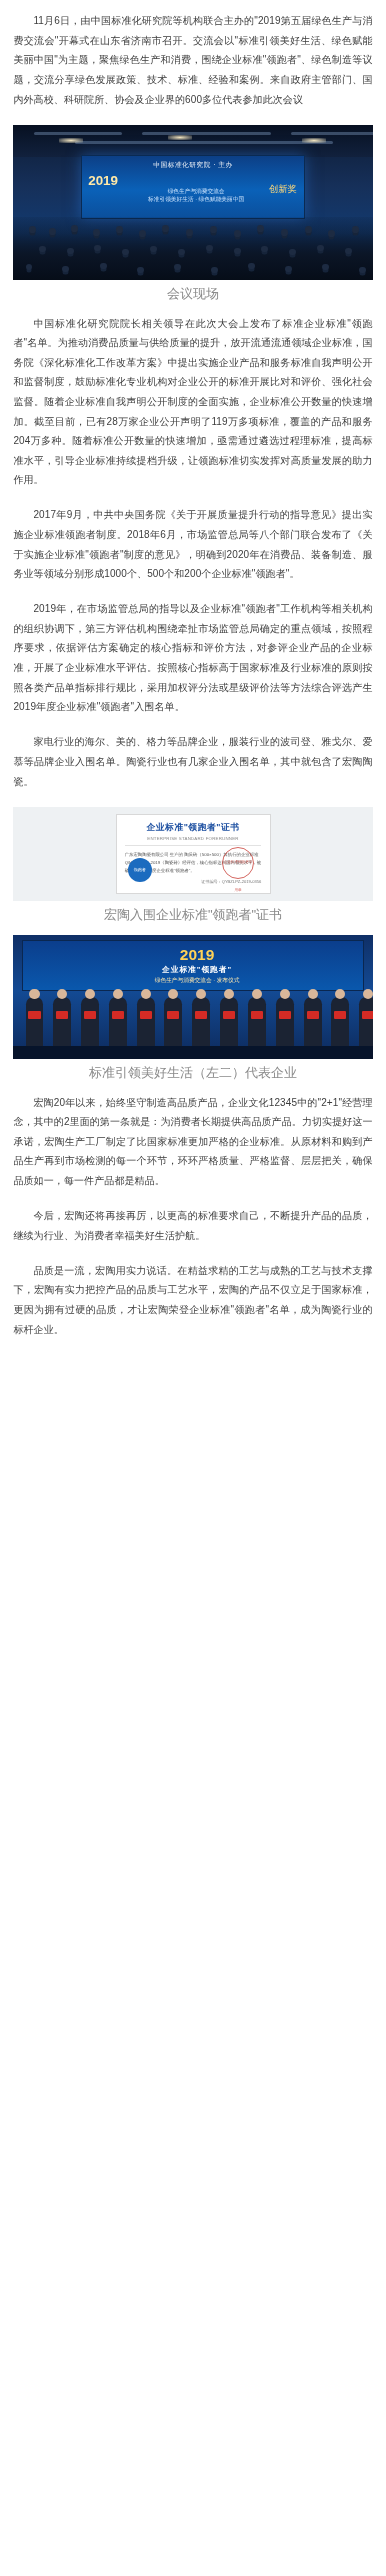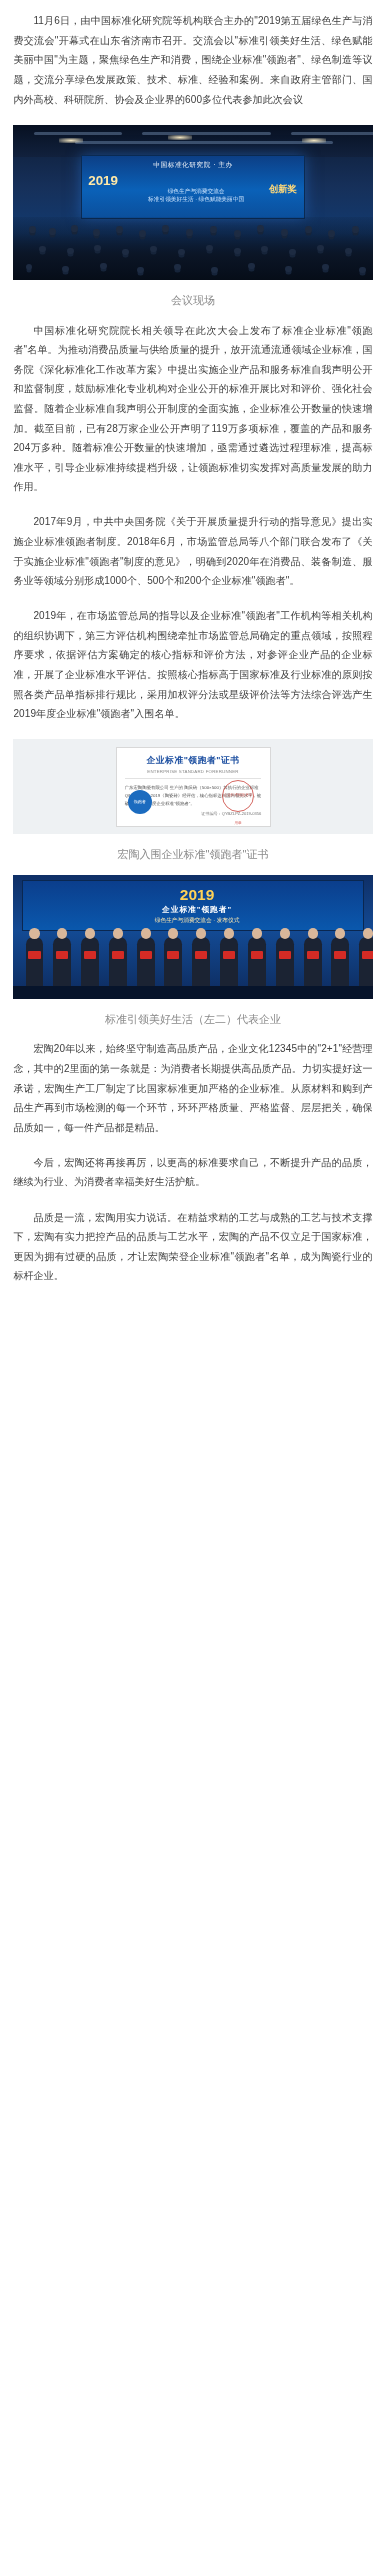--- a/index.html
+++ b/index.html
@@ -29,24 +29,24 @@
     text-align: justify;
     text-indent: 2em;
     color: #3d3d3d;
     letter-spacing: 0.1px;
   }
   .figure {
     margin: 2.1px 0 13.4px 0;
     text-align: center;
   }
   .caption {
-    font-size: 11px;
+    font-size: 13px;
     color: #8a8a8a;
     text-align: center;
-    margin-top: 14px;
+    margin-top: 7px;
     line-height: 13.4px;
   }
 
   
   .photo {
     position: relative;
     width: 100%;
     overflow: hidden;
   }
   .hall {
@@ -96,21 +96,21 @@
     color: #cfe6ff;
     font-size: 5.7px;
     margin-left: 6.2px;
   }
   .hall .stage .rightlabel {
     position: absolute;
     right: 7.2px;
     top: 27px;
     color: #ffd97a;
     font-size: 9.3px;
-    font-weight: bold;
+    font-weight: normal;
   }
   .hall .lamp {
     position: absolute;
     width: 24px; height: 5.2px;
     background: radial-gradient(ellipse at center, rgba(255,240,200,.95), rgba(255,240,200,0));
   }
   .hall .crowd {
     position: absolute;
     left: 0; right: 0; bottom: 0;
     height: 63px;
@@ -325,20 +325,21 @@
           <div class="head" style="left:309px; top:47px;"></div>
           <div class="head" style="left:346px; top:50px;"></div>
         </div>
       </div>
       <div class="caption">会议现场</div>
     </div>
 
     <p class="para">中国标准化研究院院长相关领导在此次大会上发布了标准企业标准"领跑者"名单。为推动消费品质量与供给质量的提升，放开流通流通领域企业标准，国务院《深化标准化工作改革方案》中提出实施企业产品和服务标准自我声明公开和监督制度，鼓励标准化专业机构对企业公开的标准开展比对和评价、强化社会监督。随着企业标准自我声明公开制度的全面实施，企业标准公开数量的快速增加。截至目前，已有28万家企业公开声明了119万多项标准，覆盖的产品和服务204万多种。随着标准公开数量的快速增加，亟需通过遴选过程理标准，提高标准水平，引导企业标准持续提档升级，让领跑标准切实发挥对高质量发展的助力作用。</p>
     <p class="para">2017年9月，中共中央国务院《关于开展质量提升行动的指导意见》提出实施企业标准领跑者制度。2018年6月，市场监管总局等八个部门联合发布了《关于实施企业标准"领跑者"制度的意见》，明确到2020年在消费品、装备制造、服务业等领域分别形成1000个、500个和200个企业标准"领跑者"。</p>
     <p class="para">2019年，在市场监管总局的指导以及企业标准"领跑者"工作机构等相关机构的组织协调下，第三方评估机构围绕牵扯市场监管总局确定的重点领域，按照程序要求，依据评估方案确定的核心指标和评价方法，对参评企业产品的企业标准，开展了企业标准水平评估。按照核心指标高于国家标准及行业标准的原则按照各类产品单指标排行规比，采用加权评分法或星级评价法等方法综合评选产生2019年度企业标准"领跑者"入围名单。</p>
+    <p class="para">家电行业的海尔、美的、格力等品牌企业，服装行业的波司登、雅戈尔、爱慕等品牌企业入围名单。陶瓷行业也有几家企业入围名单，其中就包含了宏陶陶瓷。</p>
 
     <div class="figure">
       <div class="certwrap">
         <div class="cert">
           <div class="ctitle">企业标准"领跑者"证书</div>
           <div class="csub">ENTERPRISE STANDARD FORERUNNER</div>
           <div class="cbody">广东宏陶陶瓷有限公司 生产的 陶质砖（500×500）其执行的企业标准 Q/HT 0101S-2019《陶瓷砖》经评估，核心指标达到国内领先水平，被确认为2019年度企业标准"领跑者"。</div>
           <div class="cno">证书编号：QYBZLPZ-2019-0356</div>
           <div class="leftlogo">领跑者</div>
           <div class="seal">企业标准领跑者专用章</div>

